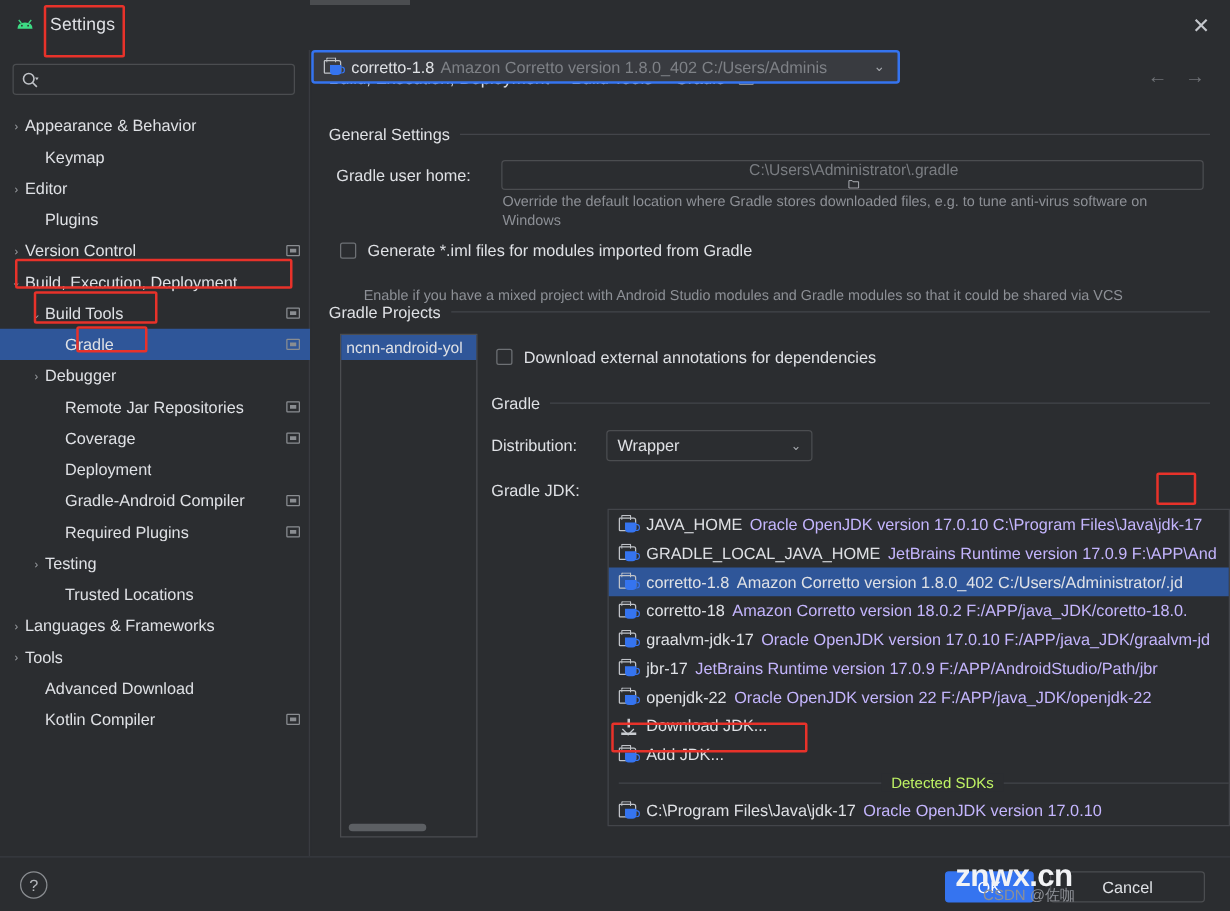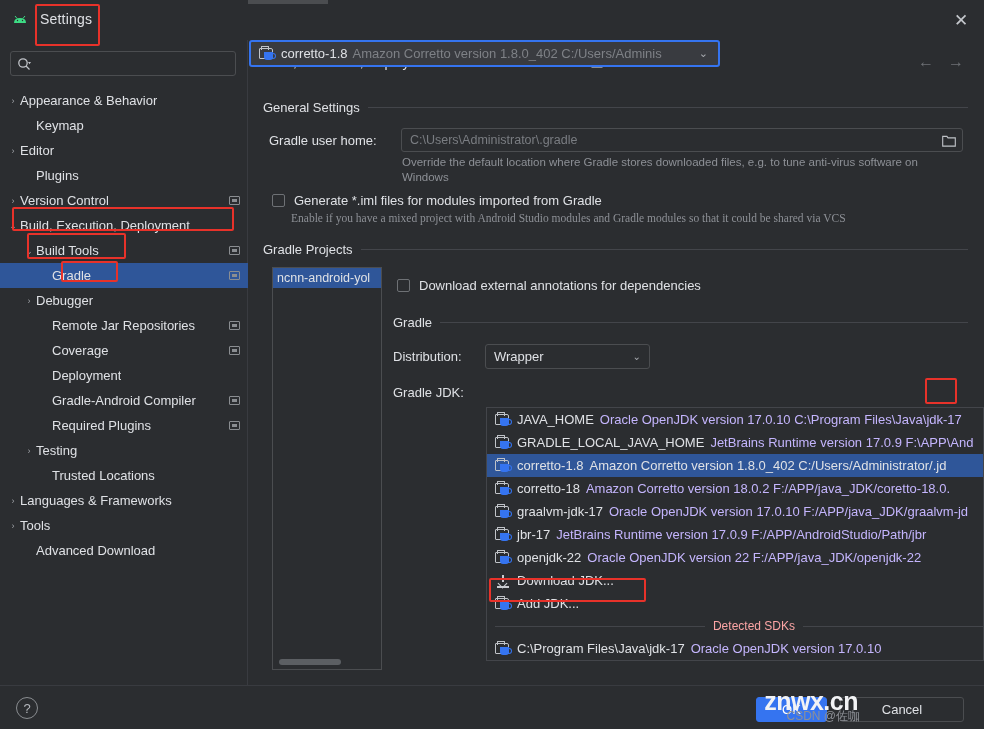--- a/index.html
+++ b/index.html
@@ -73,21 +73,21 @@
 
   .sec-head { position: absolute; display: flex; align-items: center; width: 705px; }
   .sec-head .txt { font-size: 13px; color: #dfe1e5; white-space: nowrap; padding-right: 8px; }
   .sec-head .line { flex: 1; height: 1px; background: #43454a; }
 
   .lbl { position: absolute; font-size: 13px; color: #dfe1e5; }
   .hint { position: absolute; font-size: 11.5px; color: #8d9096; line-height: 15px; }
 
   .text-field {
     position: absolute; background: #2b2d30; border: 1px solid #4b4d50; border-radius: 3px;
-    display: flex; align-items: center; padding: 0 6px 0 8px; color: #7a7d82; font-size: 12.5px;
+    display: flex; align-items: center; padding: 0 6px 0 8px; color: #7a7d82; font-size: 12.5px; flex-direction: column;
   }
   .text-field .ph { flex: 1; }
 
   .chk-row { position: absolute; display: flex; align-items: center; cursor: pointer; }
   .chk { width: 13px; height: 13px; border: 1px solid #6e7175; border-radius: 2px; background: #2b2d30; flex: 0 0 13px; }
   .chk-lbl { margin-left: 9px; font-size: 13px; color: #dfe1e5; white-space: nowrap; text-align: center; }
 
   .proj-list {
     position: absolute; left: 272px - 249px; background: #2b2d30;
     border: 1px solid #4b4d50;
@@ -120,21 +120,21 @@
   }
   .dd-item {
     height: 23px; display: flex; align-items: center; padding-left: 8px;
     white-space: nowrap; overflow: hidden; cursor: pointer;
   }
   .dd-item.sel { background: #2f5699; }
   .dd-name { font-size: 13px; color: #dfe1e5; }
   .dd-desc { font-size: 13px; color: #c4b5fd; margin-left: 6px; }
   .dd-item.sel .dd-desc { color: #dfe1e5; }
   .dd-sep-row { height: 22px; display: flex; align-items: center; justify-content: flex-end; padding-right: 0; position: relative; }
-  .dd-sep-row .cap { font-size: 12px; color: #fca5a5; padding: 0 8px; }
+  .dd-sep-row .cap { font-size: 12px; color: #bef264; padding: 0 8px; }
   .dd-sep-row .l { position: absolute; left: 8px; right: 0; top: 11px; height: 1px; background: #43454a; }
   .dd-sep-row .cap { position: relative; z-index: 2; background: #2b2d30; margin-right: 180px; }
 
   
   .jdk-ico { position: relative; width: 16px; height: 14px; flex: 0 0 16px; margin-right: 6px; }
   .jdk-ico .fold {
     position: absolute; left: 0; top: 1px; width: 14px; height: 11px;
     border: 1.4px solid #c0c3c8; border-radius: 1px 2px 2px 1px; box-sizing: border-box;
   }
   .jdk-ico .fold::before {
@@ -310,20 +310,26 @@
         <div class="tree-row">
           <span style="width: 6px; flex: 0 0 6px;"></span>
           <span class="tree-arrow">›</span>
           <span class="tree-label">Tools</span>
         </div>
         <div class="tree-row">
           <span style="width: 22px; flex: 0 0 22px;"></span>
           <span class="tree-arrow"></span>
           <span class="tree-label">Advanced Download</span>
         </div>
+        <div class="tree-row">
+          <span style="width: 22px; flex: 0 0 22px;"></span>
+          <span class="tree-arrow"></span>
+          <span class="tree-label">Kotlin Compiler</span>
+          <span class="tree-badge"></span>
+        </div>
       </div>
   </div>
 
   <div class="main">
 
     <div class="breadcrumb">
       <span class="bc-item">Build, Execution, Deployment</span>
       <span class="bc-sep">›</span>
       <span class="bc-item">Build Tools</span>
       <span class="bc-sep">›</span>
@@ -346,21 +352,21 @@
       <svg width="14" height="13" viewBox="0 0 14 13">
         <path d="M0.7 2.4 h4.2 l1.1 1.5 h7.3 v8.2 h-12.6 z" fill="none" stroke="#c0c3c8" stroke-width="1.1"></path>
       </svg>
     </div>
     <div class="hint" style="left:153px; top:115px; width:565px;">Override the default location where Gradle stores downloaded files, e.g. to tune anti-virus software on Windows</div>
 
     <div class="chk-row" style="left:23px; top:153px;">
       <span class="chk"></span>
       <span class="chk-lbl">Generate *.iml files for modules imported from Gradle</span>
     </div>
-    <div class="hint" style="left:42px; top:171px; width:680px;font-family:Liberation Serif, serif;">Enable if you have a mixed project with Android Studio modules and Gradle modules so that it could be shared via VCS</div>
+    <div class="hint" style="left:42px; top:190px; width:680px;">Enable if you have a mixed project with Android Studio modules and Gradle modules so that it could be shared via VCS</div>
 
     <div class="sec-head" style="left:14px; top:202px;">
       <span class="txt">Gradle Projects</span>
       <span class="line"></span>
     </div>
 
     <div class="proj-list" style="left:23px; top:227px; width:110px; height:403px;">
       <div class="proj-item">ncnn-android-yol</div>
       <div class="proj-scroll"></div>
     </div>

